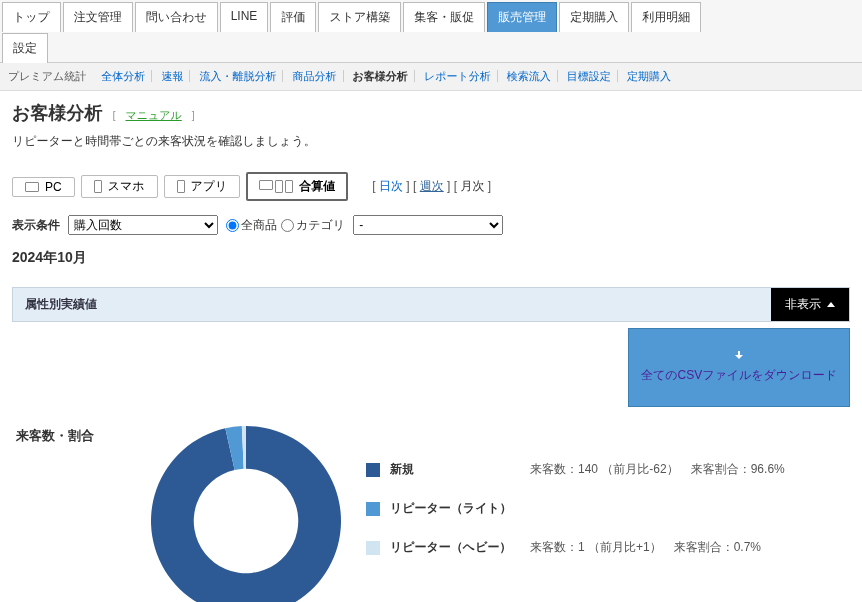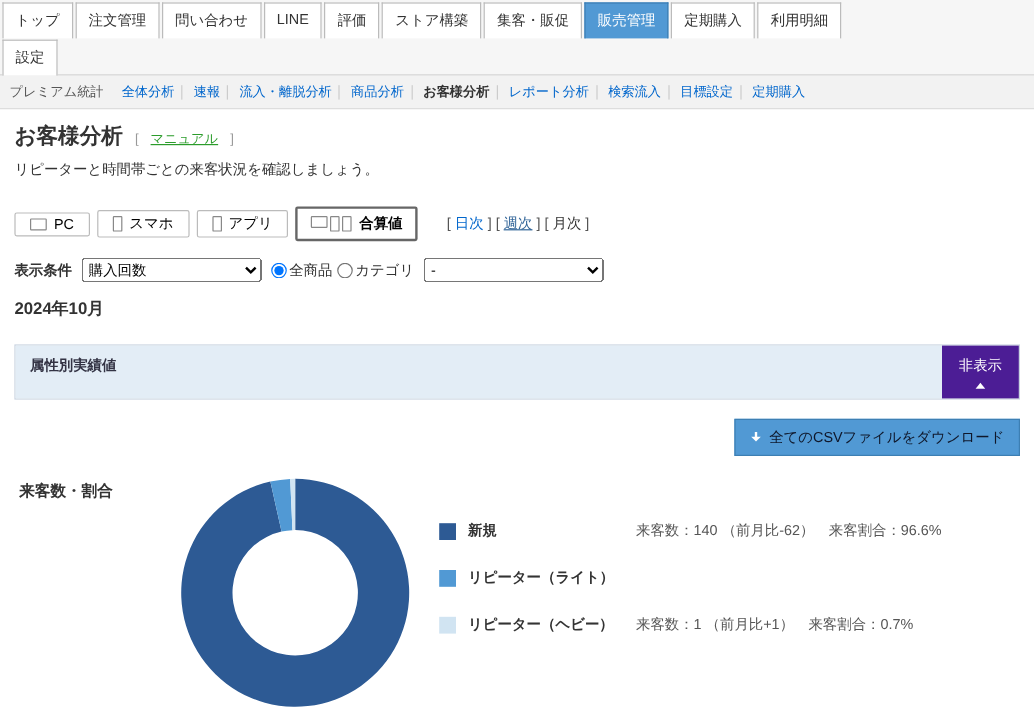--- a/index.html
+++ b/index.html
@@ -37,27 +37,27 @@
 
 .cond-row { display: flex; align-items: center; gap: 8px; margin-bottom: 14px; }
 .cond-label { font-size: 12px; font-weight: bold; }
 .cond-select { font-size: 12px; padding: 1px; min-width: 150px; }
 .radio-group { display: flex; align-items: center; gap: 4px; font-size: 12px; }
 .radio-group label { display: flex; align-items: center; gap: 2px; }
 .cat-select { min-width: 150px; }
 
 .month-title { font-size: 14px; font-weight: bold; margin-bottom: 20px; }
 
-.section-header { display: flex; justify-content: space-between; align-items: stretch; border: 1px solid #c8d3e0; margin-bottom: 16px; }
+.section-header { display: flex; justify-content: space-between; align-items: stretch; border: 1px solid #c8d3e0; margin-bottom: 6px; }
 .section-header-title { background: #e3edf6; color: #334; font-weight: bold; padding: 8px 12px; flex: 1; }
-.section-header-toggle { background: #4c1d95; color: #fff; padding: 8px 14px; display: flex; align-items: center; gap: 6px; cursor: pointer; font-size: 12px; flex-direction: column; }
+.section-header-toggle { background: #000000; color: #fff; padding: 8px 14px; display: flex; align-items: center; gap: 6px; cursor: pointer; font-size: 12px; }
 .chevron-up { display: inline-block; width: 0; height: 0; border-left: 4px solid transparent; border-right: 4px solid transparent; border-bottom: 5px solid #fff; }
 
 .dl-row { display: flex; justify-content: flex-end; margin-bottom: 14px; }
-.dl-btn { background: #5199d4; color: #0f172a; border: 1px solid #3d7fb3; padding: 6px 12px; cursor: pointer; font-size: 12px; display: inline-flex; align-items: center; gap: 6px; }
+.dl-btn { background: #5199d4; color: #4c1d95; border: 1px solid #3d7fb3; padding: 22px 12px; cursor: pointer; font-size: 12px; display: inline-flex; align-items: center; gap: 6px; flex-direction: column; }
 .dl-icon { display: inline-block; width: 10px; height: 10px; position: relative; }
 .dl-icon::before { content: ""; position: absolute; left: 4px; top: 0; width: 2px; height: 6px; background: #fff; }
 .dl-icon::after { content: ""; position: absolute; left: 1px; top: 4px; width: 0; height: 0; border-left: 4px solid transparent; border-right: 4px solid transparent; border-top: 4px solid #fff; }
 
 .chart-section { display: flex; align-items: flex-start; gap: 20px; padding: 0 4px 20px; }
 .chart-side-title { font-weight: bold; font-size: 13px; color: #333; width: 110px; padding-top: 6px; }
 .donut-wrap { position: relative; width: 200px; height: 200px; flex-shrink: 0; }
 .donut-wrap svg { width: 200px; height: 200px; }
 .legend { flex: 1; padding-top: 40px; }
 .legend-row { display: flex; align-items: center; gap: 10px; margin-bottom: 22px; font-size: 12px; }

